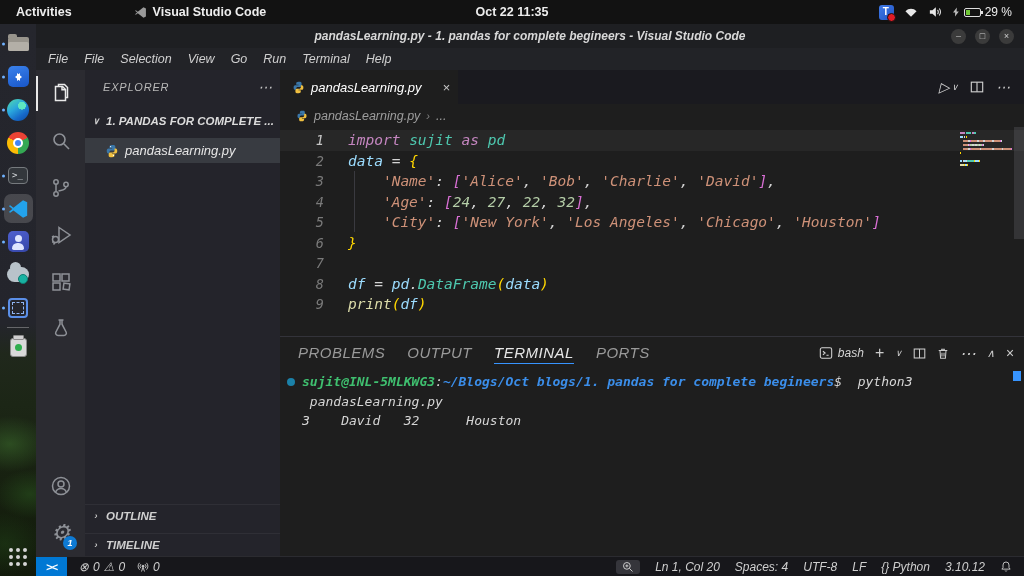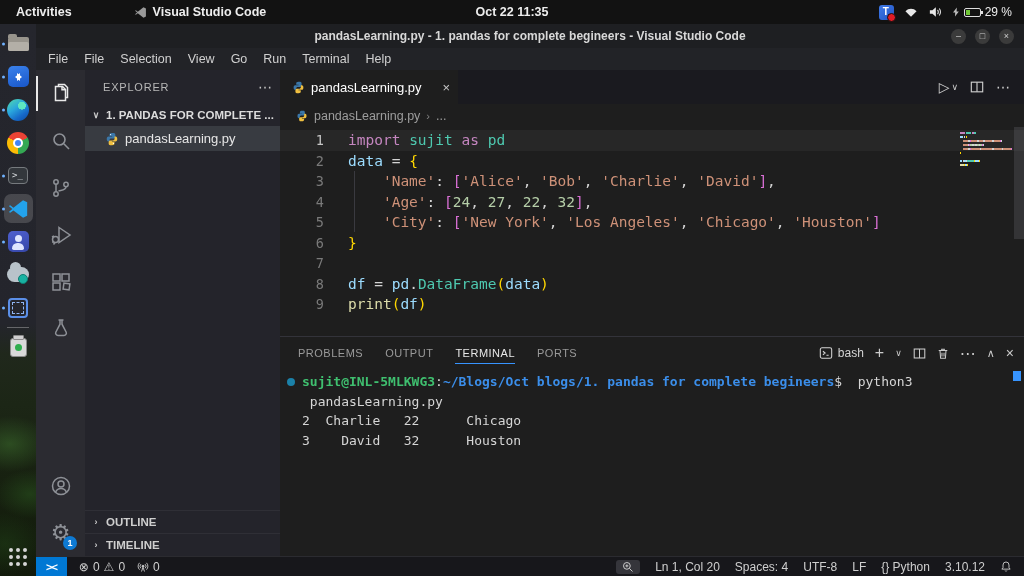--- a/index.html
+++ b/index.html
@@ -60,40 +60,40 @@
   .ic-shot::before { content:""; position:absolute; inset:2px; border:1px dashed #8fb4f0; }
   .dock-sep { width:22px; height:1px; background:rgba(255,255,255,.3); margin:3px 0; flex:0 0 auto; }
   .ic-trash { width:17px; height:19px; position:relative; background:#d9d9d9; border-radius:3px; border:1px solid #8a8a8a; }
   .ic-trash::before { content:""; position:absolute; top:-4px; left:2px; right:2px; height:3px; background:#cfcfcf; border:1px solid #8a8a8a; border-radius:1px; }
   .ic-trash::after { content:""; position:absolute; left:4px; top:5px; width:7px; height:7px; border-radius:50%; background:#2fae4e; }
   .dock-spacer { flex:1 1 auto; }
   .ic-apps { display:grid; grid-template-columns:repeat(3,4px); grid-template-rows:repeat(3,4px); gap:3px; margin-bottom:10px; }
   .ic-apps i { width:4px; height:4px; border-radius:50%; background:#d5d5d5; }
 
   
-  .vscode { position:absolute; left:36px; top:24px; width:988px; height:552px; display:flex; flex-direction:column; background:#0ea5e9; }
+  .vscode { position:absolute; left:36px; top:24px; width:988px; height:552px; display:flex; flex-direction:column; background:#0ea5e9;font-style:italic; }
   .titlebar { height:24px; background:#1e1f22; display:flex; align-items:center; position:relative; flex:0 0 auto; }
   .title-text { position:absolute; left:50%; transform:translateX(-50%); color:#d8d8d8; font-size:12px; font-weight:600; white-space:nowrap; }
   .win-controls { margin-left:auto; display:flex; gap:9px; padding-right:10px; }
   .win-btn { width:15px; height:15px; border-radius:50%; background:#3b3b3b; color:#cfcfcf; font-size:9px; line-height:14px; text-align:center; }
   .menubar { height:22px; background:#222327; display:flex; align-items:center; padding-left:4px; flex:0 0 auto; }
   .menu-item { color:#d0d0d0; font-size:12.5px; padding:0 8px; }
 
   .main { flex:1 1 auto; display:flex; min-height:0; }
 
   
   .activitybar { width:49px; background:#2b2b31; display:flex; flex-direction:column; align-items:center; flex:0 0 auto; }
   .ab-item { width:49px; height:47px; display:flex; align-items:center; justify-content:center; color:#8e9197; position:relative; }
   .ab-item.active { color:#e9e9e9; }
   .ab-item.active::before { content:""; position:absolute; left:0; top:6px; bottom:6px; width:2px; background:#e9e9e9; }
   .ab-bottom { margin-top:auto; display:flex; flex-direction:column; align-items:center; }
   .gear-badge { position:absolute; right:8px; bottom:6px; width:14px; height:14px; border-radius:50%; background:#0e7ad3; color:#fff; font-size:9px; line-height:14px; text-align:center; font-weight:bold; }
 
   
-  .sidebar { width:195px; background:#24242b; display:flex; flex-direction:column; flex:0 0 auto; color:#cccccc; }
+  .sidebar { width:195px; background:#24242b; display:flex; flex-direction:column; flex:0 0 auto; color:#cccccc;gap:6px; }
   .sb-header { height:34px; display:flex; align-items:center; padding:0 8px 0 18px; flex:0 0 auto; }
   .sb-title { font-size:11px; letter-spacing:.8px; color:#b8b8b8; }
   .sb-actions { margin-left:auto; color:#c5c5c5; font-size:14px; }
   .sb-section { height:22px; display:flex; align-items:center; gap:3px; padding-left:4px; font-size:11.5px; font-weight:bold; color:#dcdcdc; flex:0 0 auto; white-space:nowrap; overflow:hidden; }
   .sb-chev { font-size:9px; color:#cccccc; width:14px; text-align:center; }
   .sb-file { height:25px; display:flex; align-items:center; gap:6px; padding-left:20px; background:#383b41; color:#e6e6e6; font-size:13px; flex:0 0 auto; }
   .sb-bottomrow { height:23px; display:flex; align-items:center; gap:3px; padding-left:4px; font-size:11.5px; font-weight:bold; color:#cfcfcf; border-top:1px solid #2f2f36; flex:0 0 auto; }
   .sb-flex { flex:1 1 auto; }
 
   
@@ -117,21 +117,21 @@
   .tk-pl{color:#d4d4d4} .tk-fn{color:#DCDCAA}
   .indent-guide { position:absolute; left:74px; top:44px; height:61px; border-left:1px solid #3a3a40; }
   .minimap { position:absolute; right:12px; top:4px; width:52px; }
   .minimap .mrow { height:4px; white-space:nowrap; overflow:hidden; }
   .minimap .mrow span { display:inline-block; height:2.3px; background:currentColor; vertical-align:top; margin-top:1px; }
   .editor-scrollbar { position:absolute; right:0; top:0; width:10px; height:112px; background:rgba(170,170,180,.16); }
 
   
   .panel { height:220px; border-top:1px solid #33333a; display:flex; flex-direction:column; background:#1e1e1e; flex:0 0 auto; }
   .panel-header { height:32px; display:flex; align-items:center; padding:0 10px 0 18px; flex:0 0 auto; }
-  .ptab { font-size:11px; letter-spacing:.5px; color:#9a9a9a; margin-right:22px; height:32px; line-height:32px; position:relative; }
+  .ptab { font-size:15px; letter-spacing:.5px; color:#9a9a9a; margin-right:22px; height:32px; line-height:32px; position:relative; }
   .ptab.active { color:#e7e7e7; }
   .ptab.active::after { content:""; position:absolute; left:0; right:0; bottom:5px; height:1.5px; background:#3794ff; }
   .panel-actions { margin-left:auto; display:flex; align-items:center; gap:11px; color:#cccccc; }
   .bash-chip { display:flex; align-items:center; gap:5px; font-size:12px; color:#d4d4d4; }
   .pa-glyph { font-size:13px; }
   .pa-chev { font-size:9px; }
 
   .terminal { flex:1 1 auto; position:relative; padding:3px 0 0 22px; font-family:"DejaVu Sans Mono",monospace; font-size:13px; color:#d6d6d6; overflow:hidden; }
   .tline { height:19.6px; line-height:19.6px; white-space:pre; position:relative; }
   .tuser { color:#3fbf6f; font-weight:bold; }
@@ -448,21 +448,20 @@
             <span>⋯</span>
             <span style="font-size:11px;">∧</span>
             <span style="font-size:14px;">×</span>
           </span>
         </div>
 
         <div class="terminal">
           <div class="tline"><span class="tdec filled"></span><span class="tuser">sujit@INL-5MLKWG3</span><span>:</span><span class="tpath">~/Blogs/Oct blogs/1. pandas for complete begineers</span><span>$</span><span>  python3</span></div>
           <div class="tline"> pandasLearning.py</div>
           <div id="terminal-output">
-              <div class="tline">2  Charlie   22      Chicago</div>
               <div class="tline">3    David   32      Houston</div>
             </div>
           <div class="term-marker"></div>
         </div>
       </div>
     </div>
   </div>
 
   <div class="statusbar">
     <span class="remote-chip">&gt;&lt;</span>

